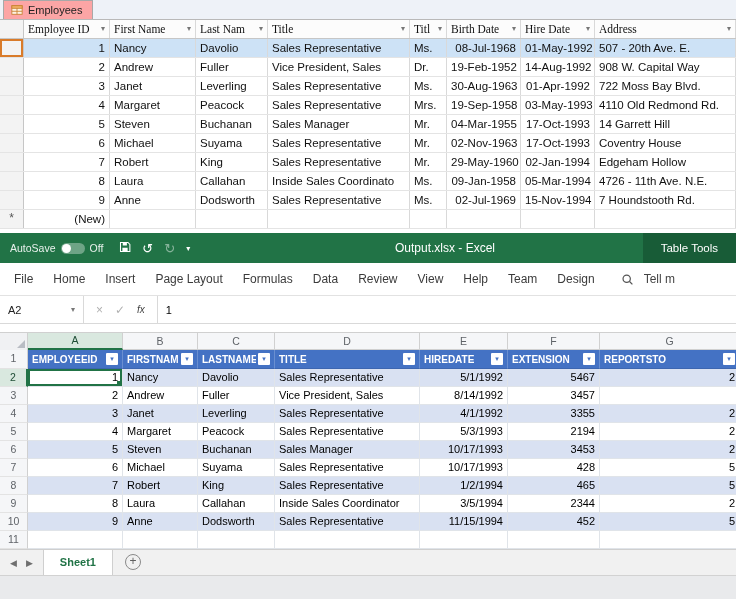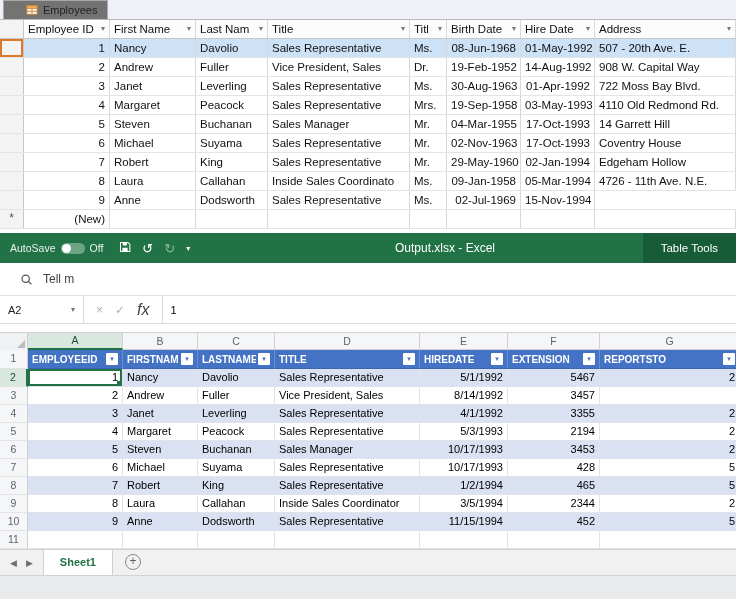--- a/index.html
+++ b/index.html
@@ -2,26 +2,26 @@
 <html><head>
 <meta charset="utf-8">
 <style>
   * { box-sizing: border-box; margin: 0; padding: 0; }
   html,body { width:736px; height:599px; overflow:hidden; background:#fff;
     font-family:"Liberation Sans","DejaVu Sans",sans-serif; }
 
   
   .access { width:736px; height:233px; background:#fff; --ac: 24px 86px 86px 72px 142px 37px 74px 74px 1fr; }
   .atabbar { height:20px; background:#eef2f8; border-bottom:1px solid #b9b9b9; display:flex; align-items:flex-end; }
-  .atab { display:inline-flex; align-items:center; gap:5px; height:19px; padding:0 10px 0 22px;
-    background:#737373; border:1px solid #a8a8a8; border-bottom:none; margin-left:3px; font-size:11px; color:#222; }
+  .atab { display:inline-flex; align-items:center; gap:5px; height:19px; padding:0 10px 0 7px;
+    background:#fca5a5; border:1px solid #a8a8a8; border-bottom:none; margin-left:3px; font-size:11px; color:#222; }
   .aheadrow { display:grid; grid-template-columns:var(--ac); height:19px; background:#fcfcfc; border-bottom:1px solid #c6c6c6; }
   .acell { border-right:1px solid #d9d9d9; padding:0 4px; font-size:11.5px; line-height:18px;
     white-space:nowrap; overflow:hidden; color:#111; }
-  .ahead { display:flex; justify-content:space-between; align-items:flex-end; }
+  .ahead { display:flex; justify-content:space-between; align-items:flex-end;font-family:Liberation Serif, serif; }
   .ahlbl { overflow:hidden; white-space:nowrap; }
   .ahdd { font-size:8px; color:#777; margin-left:2px; flex:none; }
   .arow { display:grid; grid-template-columns:var(--ac); height:19px; border-bottom:1px solid #e4e4e4; background:#fff; }
   .rsel { background:#f3f3f3; border-right:1px solid #c6c6c6; text-align:center; color:#555; }
   .sel-row .acell:not(.rsel) { background:#cde2f6; }
   .current { box-shadow: inset 0 0 0 2px #d97b2a; }
   .nmark { font-size:12px; line-height:17px; }
   .r { text-align:right; }
   .l { text-align:left; }
 
@@ -45,21 +45,21 @@
   .rtabs { display:flex; align-items:center; }
   .rtab { padding:0 10px; font-size:12px; color:#3b3b3b; line-height:33px; }
   .tellme { margin-left:16px; display:flex; align-items:center; gap:10px; color:#444; font-size:12px; white-space:nowrap; }
 
   .xformula { height:28px; display:flex; align-items:stretch; background:#fff; border-bottom:1px solid #d9d9d9; }
   .namebox { width:84px; display:flex; align-items:center; justify-content:space-between; padding:0 8px;
     border-right:1px solid #d9d9d9; font-size:11px; color:#222; }
   .nbcaret { font-size:8px; color:#777; }
   .fbtns { display:flex; align-items:center; gap:12px; padding:0 12px; border-right:1px solid #d9d9d9; }
   .fb { font-size:12px; color:#b0b0b0; }
-  .fx { color:#444; font-style:italic; font-size:16px; }
+  .fx { color:#444; font-style:italic; font-size:10px; }
   .fvalue { flex:1; display:flex; align-items:center; padding-left:8px; font-size:11px; color:#000; }
   .xgap { height:8px; background:#fff; }
 
   .xcolheads { display:grid; grid-template-columns:var(--xc); height:18px; width:740px;
     background:#f5f6f8; border-top:1px solid #d0d0d0; border-bottom:1px solid #d0d0d0; }
   .xcolhead { text-align:center; font-size:10.5px; color:#5f6368; line-height:17px; border-right:1px solid #d0d0d0; }
   .selhead { background:#d9e8df; border-bottom:2px solid #217346; color:#1e4d35; line-height:15px; }
   .xcorner { position:relative; border-right:1px solid #d0d0d0; background:#f0f1f3; }
   .xcorner::after { content:''; position:absolute; right:2px; bottom:2px;
     border-left:8px solid transparent; border-bottom:8px solid #b9bdc4; }
@@ -139,21 +139,21 @@
       </div>
     </div>
   <div id="accessBody">
       <div class="arow sel-row">
         <div class="acell rsel current"></div>
         <div class="acell r">1</div>
         <div class="acell l">Nancy</div>
         <div class="acell l">Davolio</div>
         <div class="acell l">Sales Representative</div>
         <div class="acell l">Ms.</div>
-        <div class="acell r">08-Jun-1968</div>
+        <div class="acell r">08-Jul-1968</div>
         <div class="acell r">01-May-1992</div>
         <div class="acell l">507 - 20th Ave. E.</div>
       </div>
       <div class="arow">
         <div class="acell rsel"></div>
         <div class="acell r">2</div>
         <div class="acell l">Andrew</div>
         <div class="acell l">Fuller</div>
         <div class="acell l">Vice President, Sales</div>
         <div class="acell l">Dr.</div>
@@ -229,20 +229,21 @@
       </div>
       <div class="arow">
         <div class="acell rsel"></div>
         <div class="acell r">9</div>
         <div class="acell l">Anne</div>
         <div class="acell l">Dodsworth</div>
         <div class="acell l">Sales Representative</div>
         <div class="acell l">Ms.</div>
         <div class="acell r">02-Jul-1969</div>
         <div class="acell r">15-Nov-1994</div>
+        <div class="acell l">7 Houndstooth Rd.</div>
       </div>
       <div class="arow">
         <div class="acell rsel nmark">*</div>
         <div class="acell r">(New)</div>
         <div class="acell l"></div>
         <div class="acell l"></div>
         <div class="acell l"></div>
         <div class="acell l"></div>
         <div class="acell l"></div>
         <div class="acell l"></div>
@@ -270,20 +271,33 @@
       </span>
       <span class="qbtn"><span>↺</span></span>
       <span class="qbtn dim"><span>↻</span></span>
       <span class="qcaret">▾</span>
     </div>
     <div class="xtitle-text">Output.xlsx - Excel</div>
     <div class="table-tools">Table Tools</div>
   </div>
 
   <div class="xtabs">
+    <div class="rtabs" id="ribbonTabs">
+        <div class="rtab">File</div>
+        <div class="rtab">Home</div>
+        <div class="rtab">Insert</div>
+        <div class="rtab">Page Layout</div>
+        <div class="rtab">Formulas</div>
+        <div class="rtab">Data</div>
+        <div class="rtab">Review</div>
+        <div class="rtab">View</div>
+        <div class="rtab">Help</div>
+        <div class="rtab">Team</div>
+        <div class="rtab">Design</div>
+      </div>
     <div class="tellme">
       <svg width="13" height="13" viewBox="0 0 16 16">
         <circle cx="7" cy="7" r="4.5" fill="none" stroke="#555" stroke-width="1.5"></circle>
         <line x1="10.5" y1="10.5" x2="14" y2="14" stroke="#555" stroke-width="1.5"></line>
       </svg>
       <span>Tell m</span>
     </div>
   </div>
 
   <div class="xformula">

